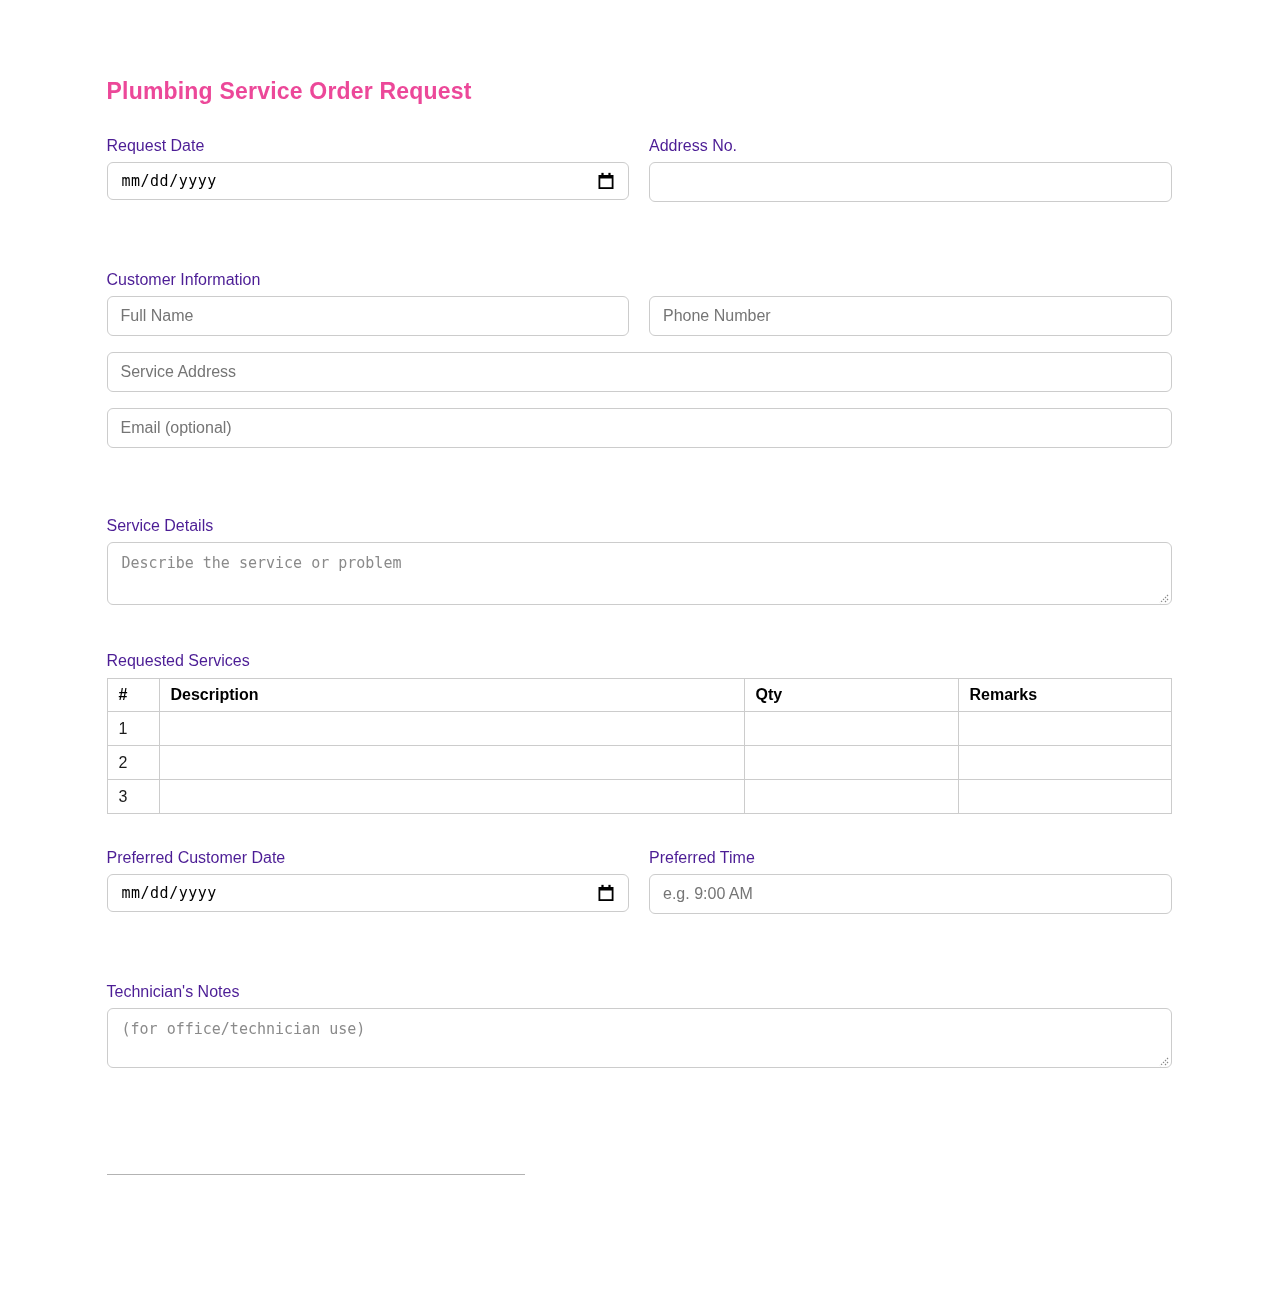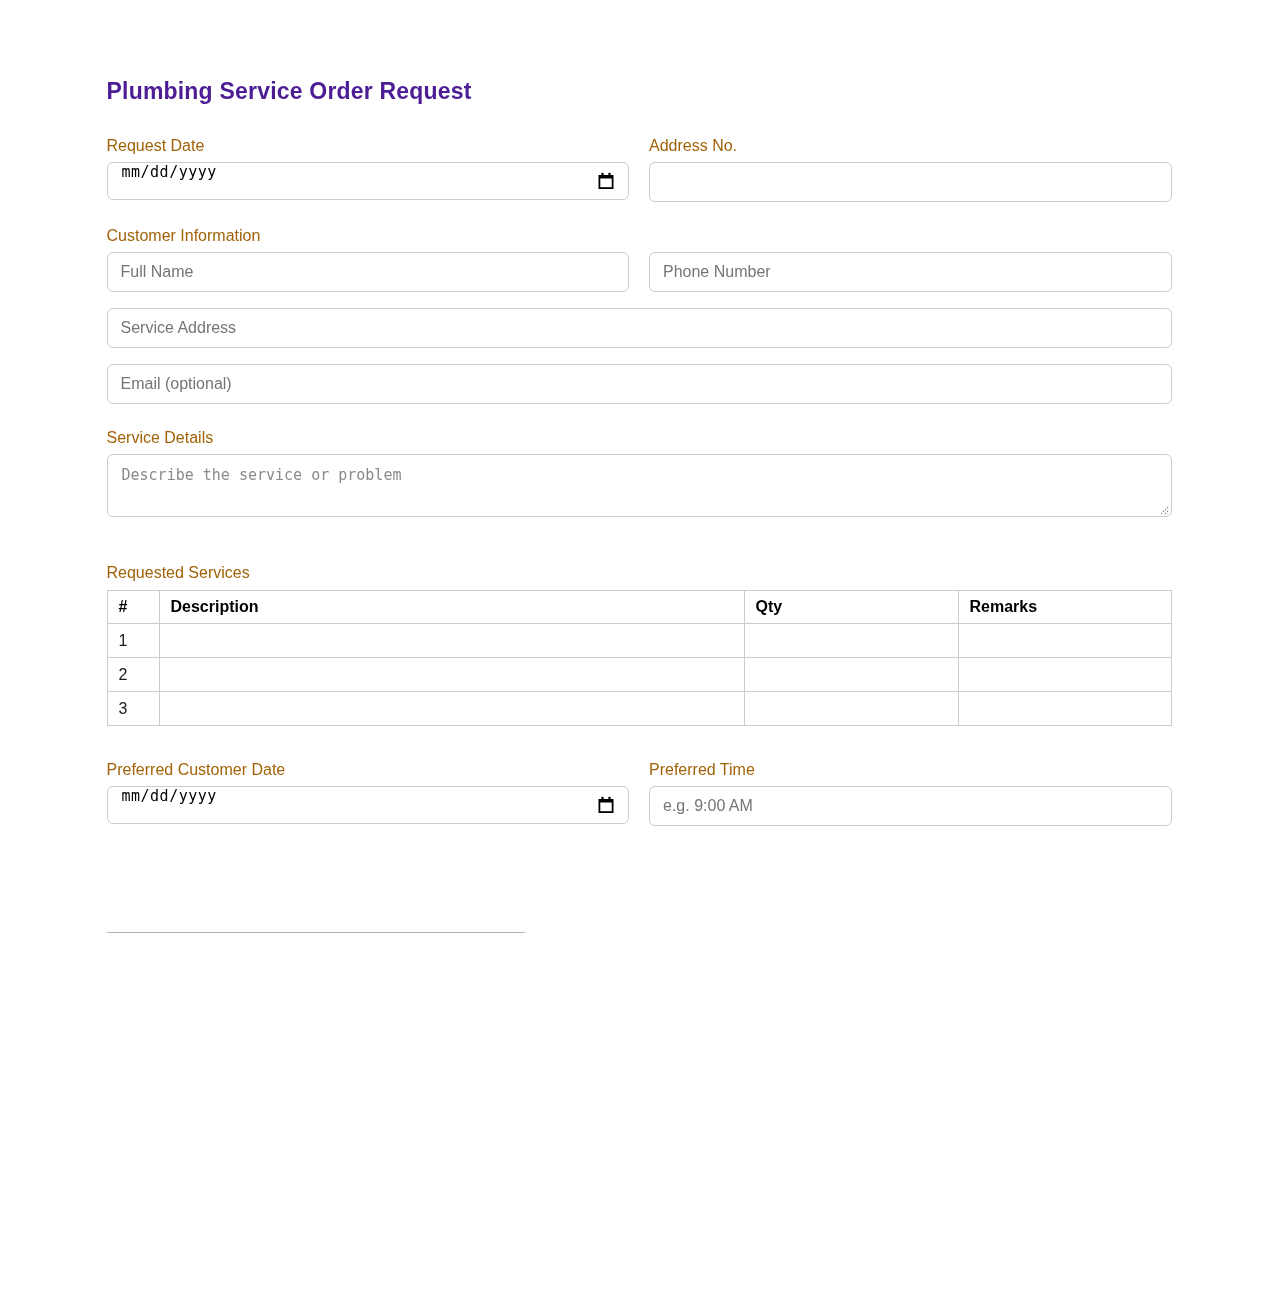--- a/index.html
+++ b/index.html
@@ -11,29 +11,29 @@
     color: #111111;
   }
   .container {
     width: 1065px;
     margin: 0 auto;
     padding-top: 78px;
   }
   h1.page-title {
     font-size: 23px;
     font-weight: 700;
-    color: #4c1d95;
+    color: #ec4899;
     letter-spacing: 0.2px;
     margin-bottom: 31px;
   }
   .field-label {
     display: block;
     font-size: 16px;
     line-height: 19px;
-    color: #a16207;
+    color: #4c1d95;
     margin-bottom: 7px;
   }
   .row-2col {
     display: grid;
     grid-template-columns: 1fr 1fr;
     column-gap: 20px;
     align-items: start;
   }
   .text-input {
     width: 100%;
@@ -51,41 +51,41 @@
 
   
   .date-input {
     position: relative;
     width: 100%;
     height: 38px;
     border: 1px solid #cccccc;
     border-radius: 6px;
     background: #ffffff;
     display: flex;
-    align-items: flex-start;
+    align-items: center;
     padding: 0 14px;
     cursor: text;
   }
   .date-input .date-value {
     font-family: "DejaVu Sans Mono", monospace;
     font-size: 15px;
     color: #000000;
     letter-spacing: 0.5px;
   }
   .date-input .cal-icon {
     position: absolute;
     right: 14px;
     top: 50%;
     transform: translateY(-50%);
     width: 16px;
     height: 17px;
     display: block;
   }
 
-  .section { margin-top: 24px; }
+  .section { margin-top: 68px; }
   .section-tight { margin-top: 46px; }
   .stacked-input { margin-top: 16px; }
 
   
   .textarea-wrap { position: relative; width: 100%; }
   textarea.notes-area {
     display: block;
     width: 100%;
     border: 1px solid #cccccc;
     border-radius: 6px;
@@ -260,20 +260,32 @@
           </svg>
         </span>
       </div>
     </div>
     <div>
       <label class="field-label">Preferred Time</label>
       <input type="text" class="text-input" placeholder="e.g. 9:00 AM" style="">
     </div>
   </div>
 
+  <div class="section">
+    <label class="field-label">Technician's Notes</label>
+    <div class="textarea-wrap">
+      <textarea class="notes-area" rows="3" style="height: 60px;" placeholder="(for office/technician use)"></textarea>
+      <span class="resize-grip">
+        <svg width="11" height="11" viewBox="0 0 11 11">
+          <path d="M10 2 L2 10" stroke="#888" stroke-width="1.2" stroke-dasharray="1.4,1.4" fill="none"></path>
+          <path d="M10 6 L6 10" stroke="#888" stroke-width="1.2" stroke-dasharray="1.4,1.4" fill="none"></path>
+        </svg>
+      </span>
+    </div>
+  </div>
 
   <div class="row-2col signature-row">
     <div>
       <div class="sig-line short"></div>
     </div>
   </div>
 
 </div>
 
 </body></html>

